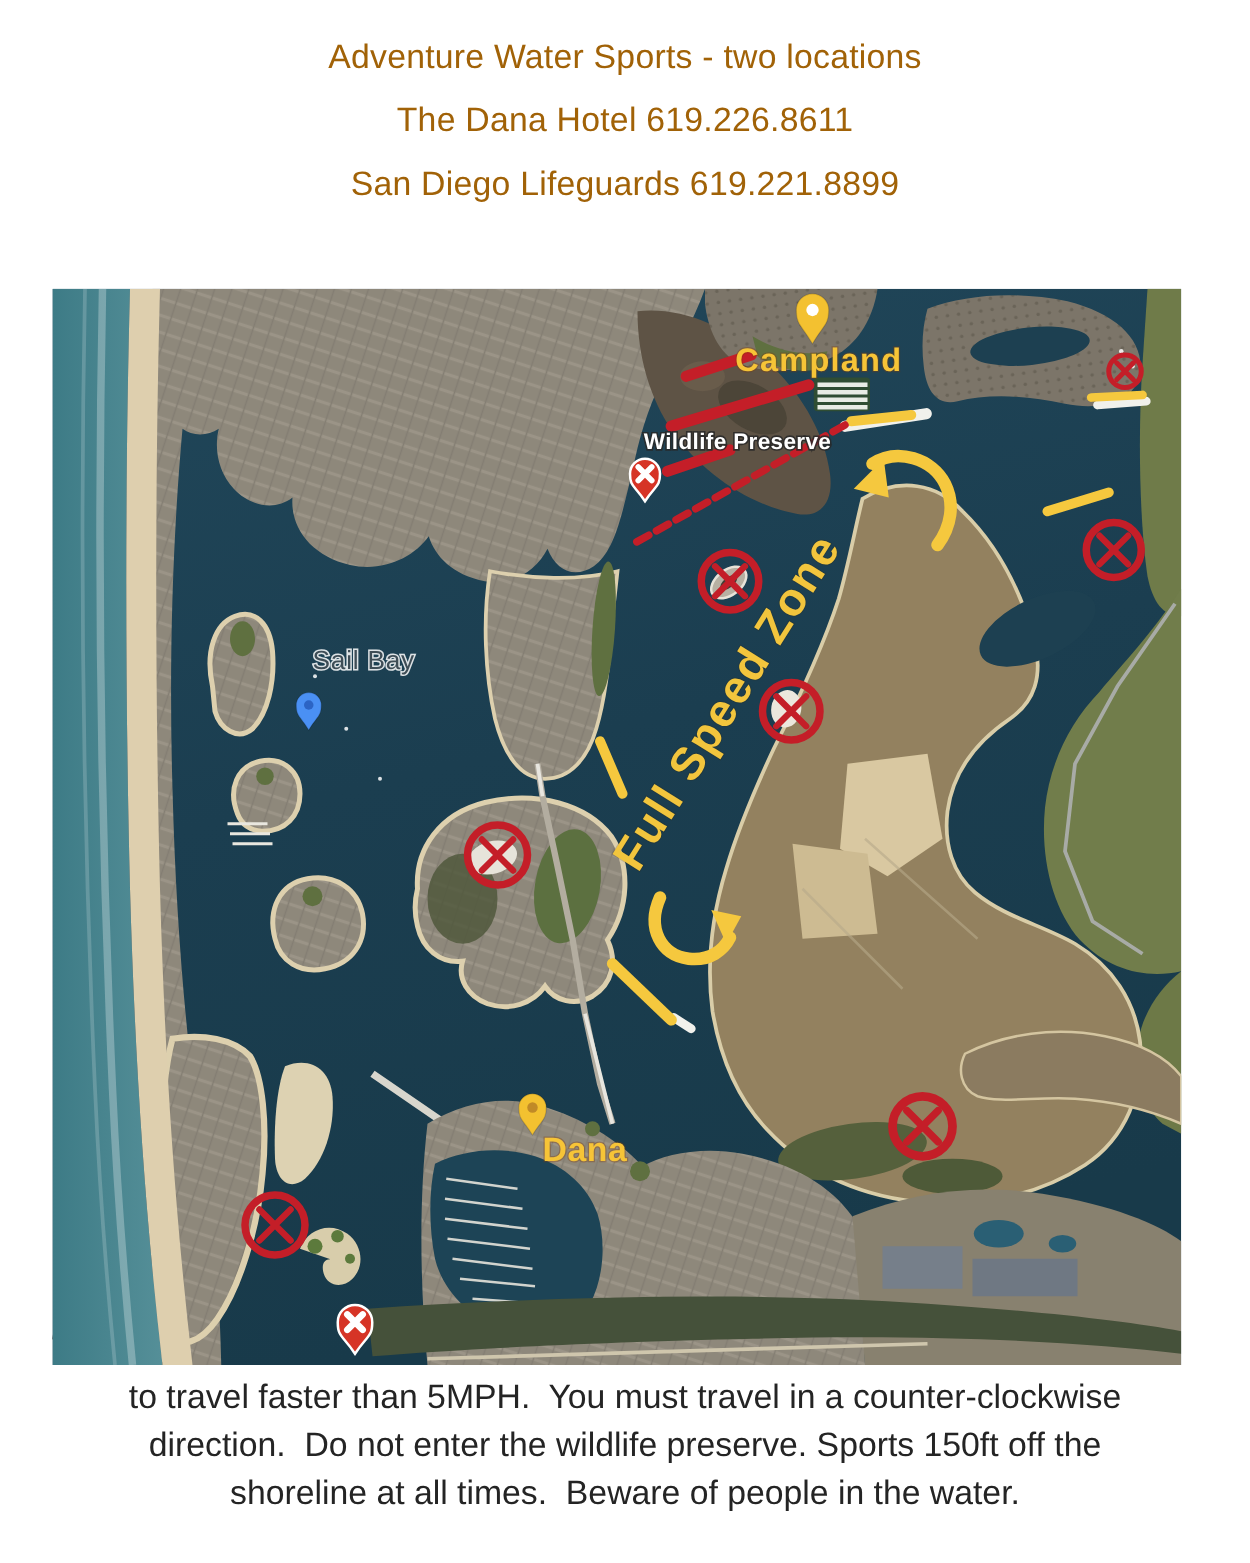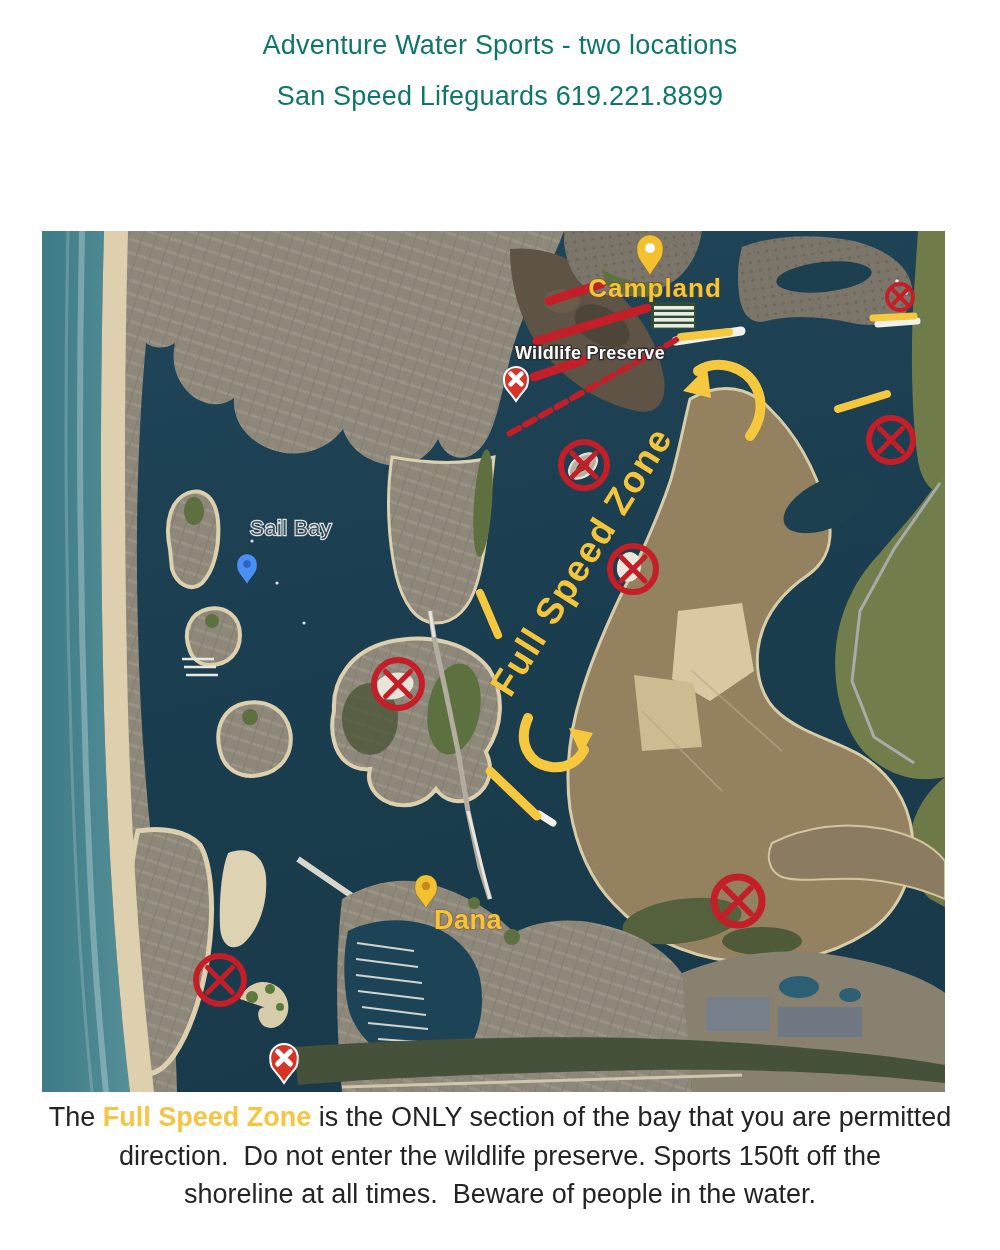--- a/index.html
+++ b/index.html
@@ -1,33 +1,34 @@
 <!DOCTYPE html>
 <html><head>
 <meta charset="utf-8">
 <style>
   html,body{margin:0;padding:0;background:#ffffff;}
   .page{position:relative;width:1000px;height:1250px;background:#ffffff;overflow:hidden;
         font-family:"Liberation Sans","DejaVu Sans",sans-serif;}
-  .header{position:absolute;top:20px;left:0;width:1000px;text-align:center;color:#0f766e;}
+  .header{position:absolute;top:20px;left:0;width:1000px;text-align:center;color:#a16207;}
   .header .hline{font-size:27px;line-height:51px;font-weight:400;letter-spacing:0.2px;}
   .map-wrap{position:absolute;left:42px;top:231px;width:767px;height:861px;}
   .map-wrap svg{display:block;}
   .footer{position:absolute;top:1098px;left:0;width:1000px;text-align:center;color:#242424;}
   .footer .fline{font-size:27px;line-height:38.5px;font-weight:400;white-space:pre-wrap;}
   .gold{color:#f6c544;font-weight:700;}
 </style>
 </head>
 <body>
 
 <div class="page">
 
   <div class="header">
     <div class="hline">Adventure Water Sports - two locations</div>
-    <div class="hline">San Speed Lifeguards 619.221.8899</div>
+    <div class="hline">The Dana Hotel 619.226.8611</div>
+    <div class="hline">San Diego Lifeguards 619.221.8899</div>
   </div>
 
   <div class="map-wrap">
     <svg width="903" height="861" viewBox="0 0 903 861">
       <defs>
         <linearGradient id="gWater" x1="0" y1="0" x2="0.25" y2="1">
           <stop offset="0" stop-color="#21475a"></stop>
             <stop offset="0.5" stop-color="#1b3e50"></stop>
             <stop offset="1" stop-color="#183a4a"></stop>
         </linearGradient>
@@ -194,18 +195,18 @@
           <text x="613" y="66" fill="#f6c437" font-size="26" font-weight="700" text-anchor="middle" letter-spacing="1" stroke="rgba(130,60,10,0.35)" stroke-width="2" paint-order="stroke" font-family="&quot;Liberation Sans&quot;,&quot;DejaVu Sans&quot;,sans-serif">Campland</text>
           <text x="548" y="128" fill="#ffffff" font-size="18" font-weight="700" text-anchor="middle" letter-spacing="0.3" stroke="rgba(40,40,40,0.85)" stroke-width="2.6" paint-order="stroke" font-family="&quot;Liberation Sans&quot;,&quot;DejaVu Sans&quot;,sans-serif">Wildlife Preserve</text>
           <text x="249" y="304" fill="#3e4d56" font-size="21" font-weight="500" text-anchor="middle" letter-spacing="0.6" stroke="rgba(255,255,255,0.85)" stroke-width="2.4" paint-order="stroke" font-family="&quot;Liberation Sans&quot;,&quot;DejaVu Sans&quot;,sans-serif">Sail Bay</text>
           <text x="550" y="337" fill="#f2c53d" font-size="37" font-weight="700" text-anchor="middle" letter-spacing="1.5" stroke="rgba(60,40,0,0.18)" stroke-width="1.5" paint-order="stroke" font-family="&quot;Liberation Sans&quot;,&quot;DejaVu Sans&quot;,sans-serif" transform="rotate(-58 550 337)">Full Speed Zone</text>
           <text x="426" y="698" fill="#f6c437" font-size="27" font-weight="700" text-anchor="middle" letter-spacing="0.5" stroke="rgba(130,60,10,0.35)" stroke-width="2" paint-order="stroke" font-family="&quot;Liberation Sans&quot;,&quot;DejaVu Sans&quot;,sans-serif">Dana</text>
         </g>
     </svg>
   </div>
 
   <div class="footer">
-    <div class="fline"><span>The </span><span class="gold">Full Speed Zone</span><span> is the ONLY section of the bay that you are permitted</span></div>
+    <div class="fline">to travel faster than 5MPH.  You must travel in a counter-clockwise</div>
     <div class="fline">direction.  Do not enter the wildlife preserve. Sports 150ft off the</div>
     <div class="fline">shoreline at all times.  Beware of people in the water.</div>
   </div>
 
 </div>
 
 </body></html>

